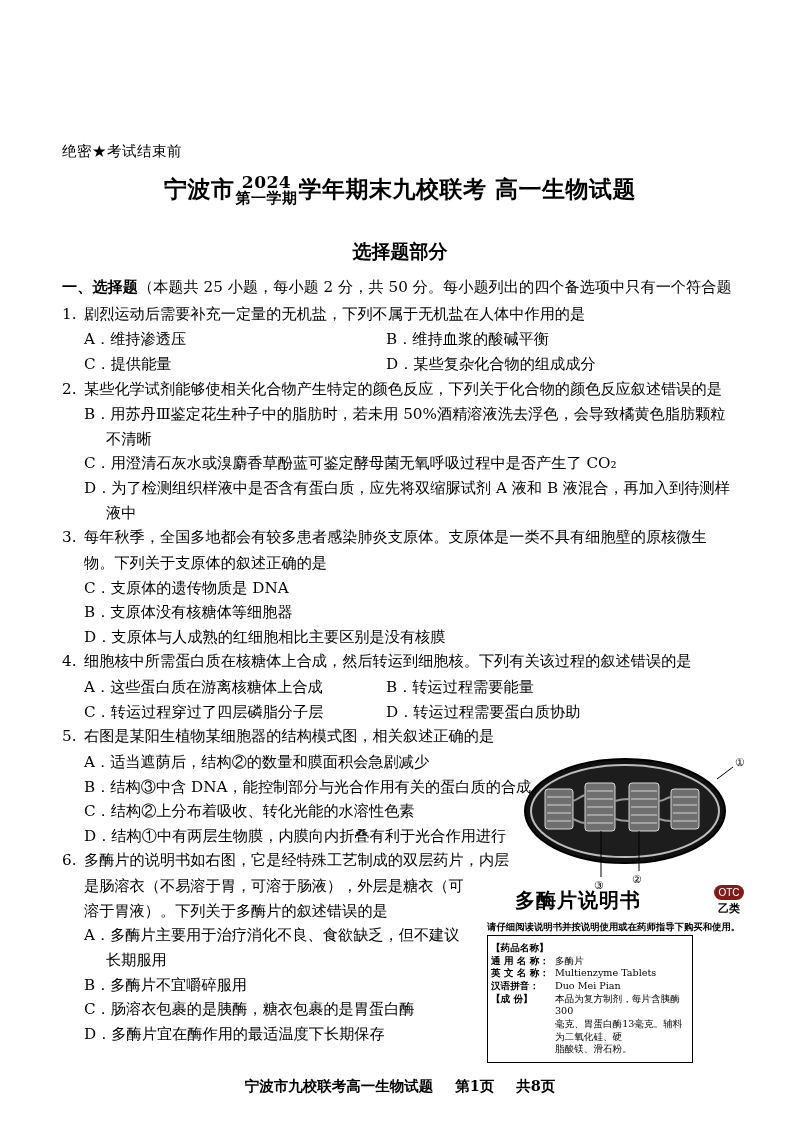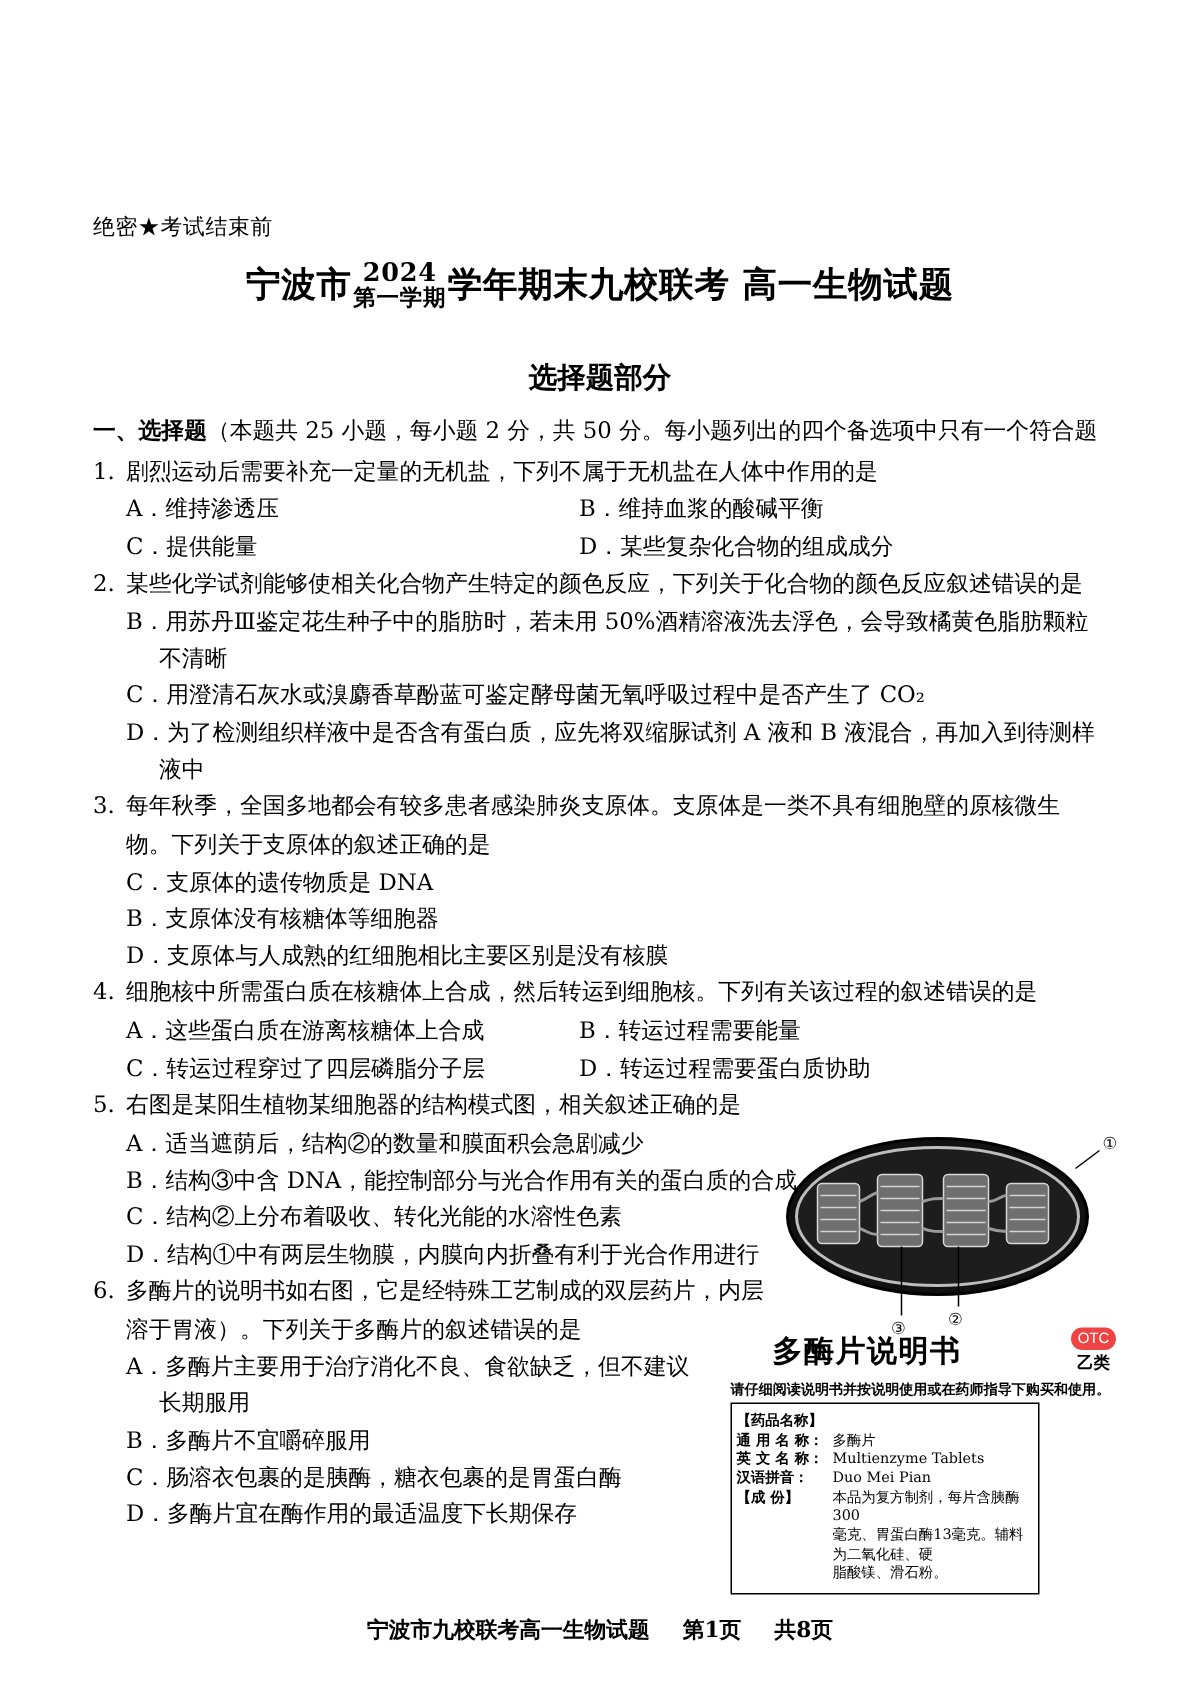--- a/index.html
+++ b/index.html
@@ -89,21 +89,21 @@
     width:265px;height:165px;
   }
   .f6-title{
     position:absolute;left:28px;top:2px;
     font-size:20px;font-weight:bold;letter-spacing:1px;
     font-family:"DejaVu Serif","Liberation Serif",serif;
   }
   .otc{
     position:absolute;right:8px;top:0px;
     width:30px;height:15px;border-radius:8px;
-    background:#ef4444;color:#fff;font-size:10px;
+    background:#7f1d1d;color:#fff;font-size:10px;
     text-align:center;line-height:15px;
     font-family:"Liberation Sans",sans-serif;
   }
   .otc-sub{
     position:absolute;right:12px;top:16px;
     font-size:11px;font-weight:bold;
   }
   .f6-note{
     position:absolute;left:0;top:36px;width:265px;
     font-size:9.4px;font-weight:bold;line-height:1.3;
@@ -196,20 +196,21 @@
     </div>
     <div class="opt">A．适当遮荫后，结构②的数量和膜面积会急剧减少</div>
     <div class="opt">B．结构③中含 DNA，能控制部分与光合作用有关的蛋白质的合成</div>
     <div class="opt">C．结构②上分布着吸收、转化光能的水溶性色素</div>
     <div class="opt">D．结构①中有两层生物膜，内膜向内折叠有利于光合作用进行</div>
 
     <div class="q">
       <span class="qn">6.</span>
       <span>多酶片的说明书如右图，它是经特殊工艺制成的双层药片，内层</span>
     </div>
+    <div class="opt">是肠溶衣（不易溶于胃，可溶于肠液），外层是糖衣（可</div>
     <div class="opt">溶于胃液）。下列关于多酶片的叙述错误的是</div>
     <div class="opt">A．多酶片主要用于治疗消化不良、食欲缺乏，但不建议</div>
     <div class="cont">长期服用</div>
     <div class="opt">B．多酶片不宜嚼碎服用</div>
     <div class="opt">C．肠溶衣包裹的是胰酶，糖衣包裹的是胃蛋白酶</div>
     <div class="opt">D．多酶片宜在酶作用的最适温度下长期保存</div>
 
   </div>
 
   <div class="fig5">

